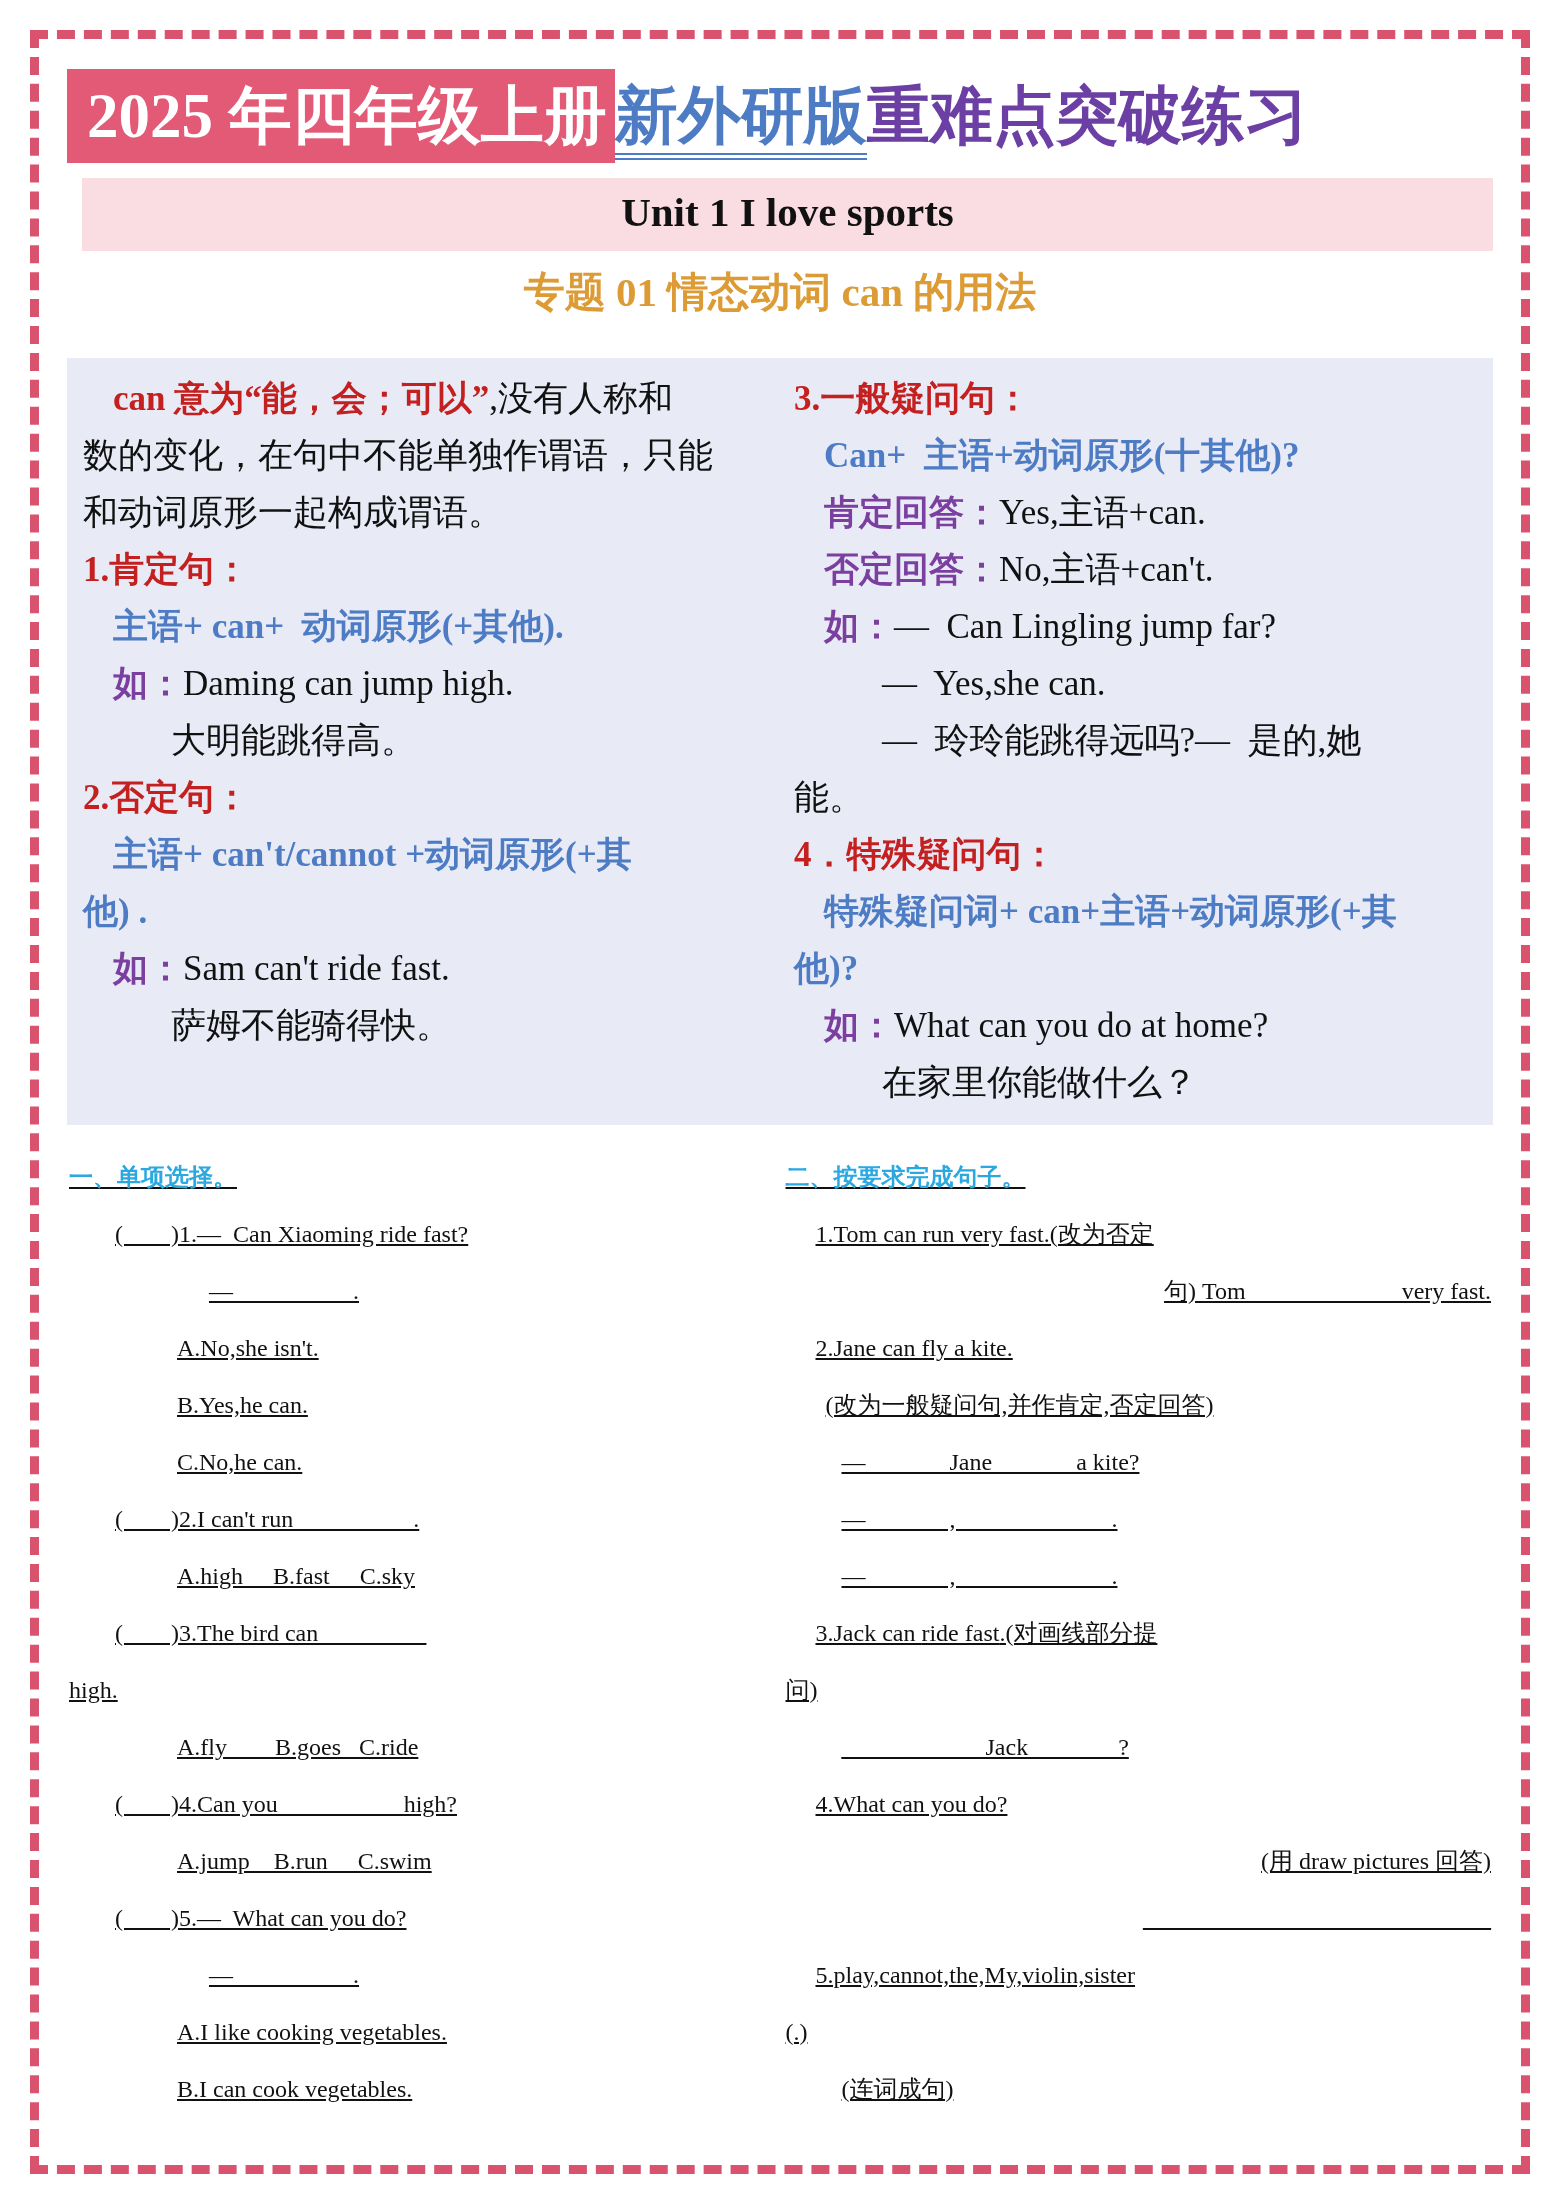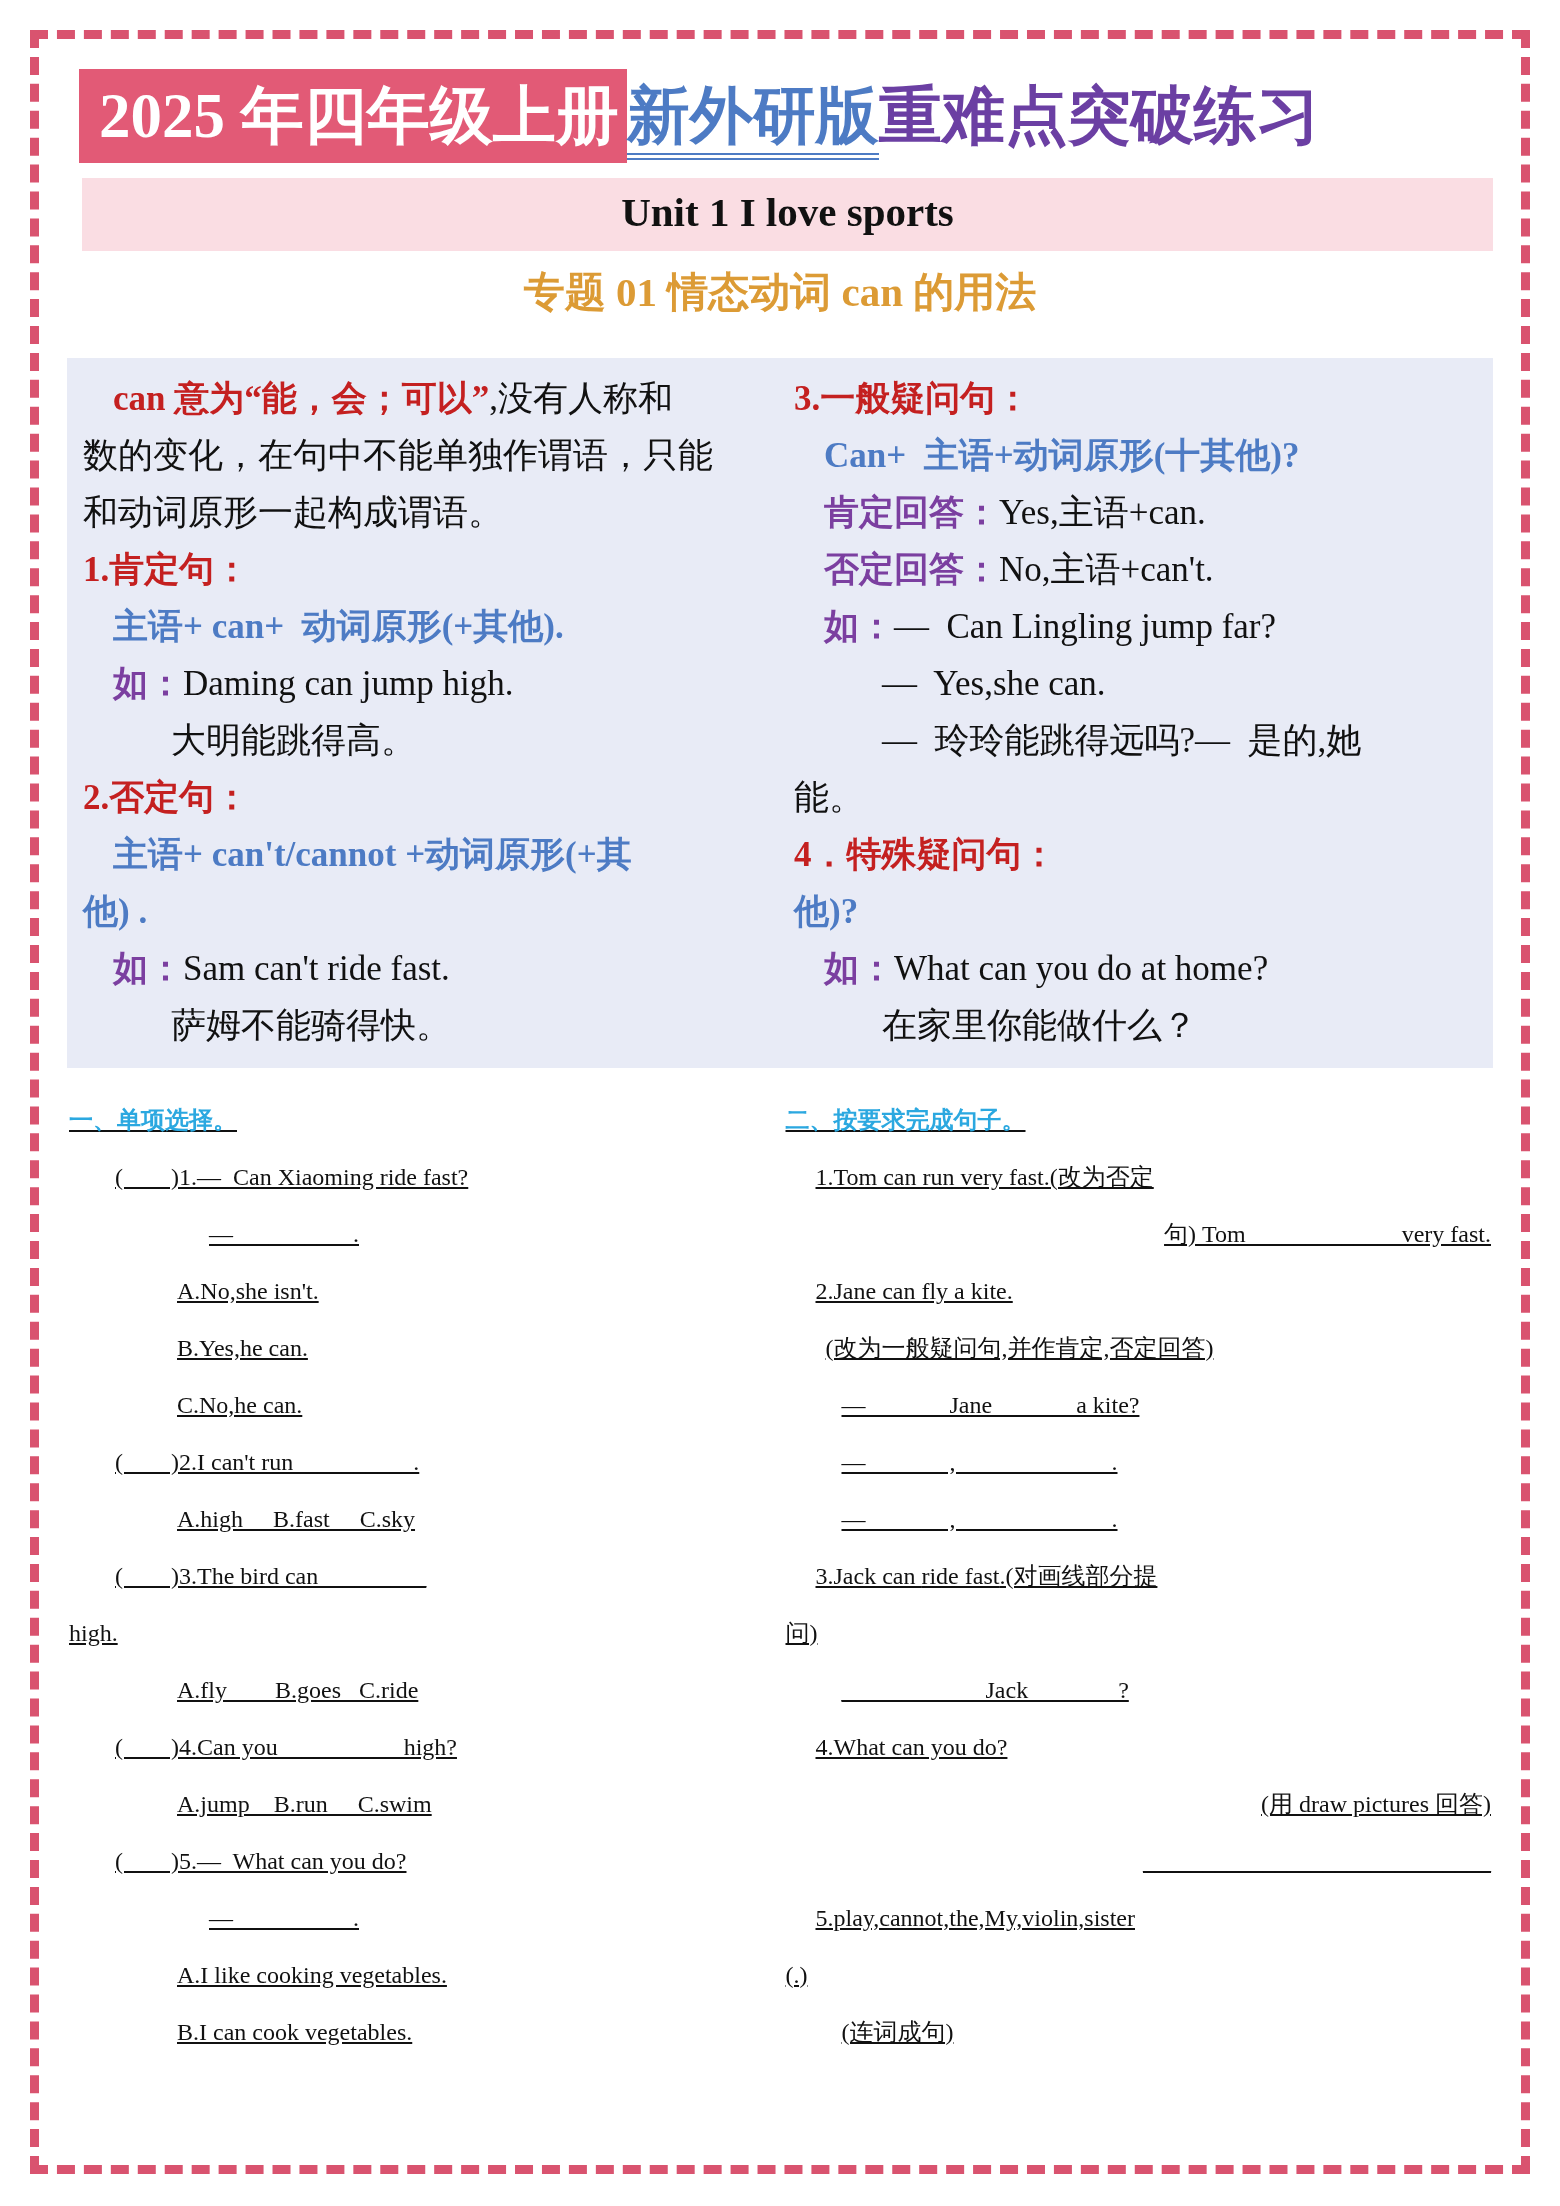--- a/index.html
+++ b/index.html
@@ -6,21 +6,21 @@
   html,body { background:#ffffff; }
   body {
     width:1560px; height:2206px; overflow:hidden;
     font-family:"Liberation Serif","DejaVu Serif",serif;
     color:#111111;
   }
   .page { width:1560px; height:2206px; background:#fff; padding:30px 30px 32px; }
   .frame { width:100%; height:100%; border:9px dashed #d9536f; padding:26px 28px 8px; overflow:hidden; }
 
   
-  .title-row { font-size:63px; font-weight:bold; line-height:1.5; white-space:nowrap; margin:4px 12px 14px; }
+  .title-row { font-size:63px; font-weight:bold; line-height:1.5; white-space:nowrap; margin:4px 0 14px; }
   .t-hl { background:#e25a76; color:#ffffff; padding:12px 8px 12px 20px; }
   .t-blue { color:#4d7bc4; border-bottom:7px double #4d7bc4; padding-bottom:2px; }
   .t-purple { color:#6b3fa3; }
 
   .unit-bar { background:#fadde3; text-align:center; font-size:41px; font-weight:bold; color:#111; padding:10px 0 15px;margin-left:15px; }
   .topic { color:#dc9b35; text-align:center; font-size:41px; font-weight:bold; padding:14px 0 10px; }
 
   
   .gbox { background:#e8ebf6; display:grid; grid-template-columns:1fr 1fr; column-gap:26px; padding:12px 14px 14px 16px; font-size:35px;margin-top:28px; }
   .gline { line-height:57px; min-height:57px; white-space:pre-wrap; }
@@ -77,20 +77,21 @@
       <div class="gcol">
         <div class="gline red bold">3.一般疑问句：</div>
         <div class="gline blue ind">Can+  主语+动词原形(十其他)?</div>
         <div class="gline ind"><span class="purple">肯定回答：</span><span>Yes,主语+can.</span></div>
         <div class="gline ind"><span class="purple">否定回答：</span><span>No,主语+can't.</span></div>
         <div class="gline ind"><span class="purple">如：</span><span>—  Can Lingling jump far?</span></div>
         <div class="gline ind2">—  Yes,she can.</div>
         <div class="gline ind2">—  玲玲能跳得远吗?—  是的,她</div>
         <div class="gline">能。</div>
         <div class="gline red bold">4．特殊疑问句：</div>
+        <div class="gline blue ind">特殊疑问词+ can+主语+动词原形(+其</div>
         <div class="gline blue">他)?</div>
         <div class="gline ind"><span class="purple">如：</span><span>What can you do at home?</span></div>
         <div class="gline ind2">在家里你能做什么？</div>
       </div>
 
     </div>
 
     <div class="exwrap">
 
       <div class="excol">

